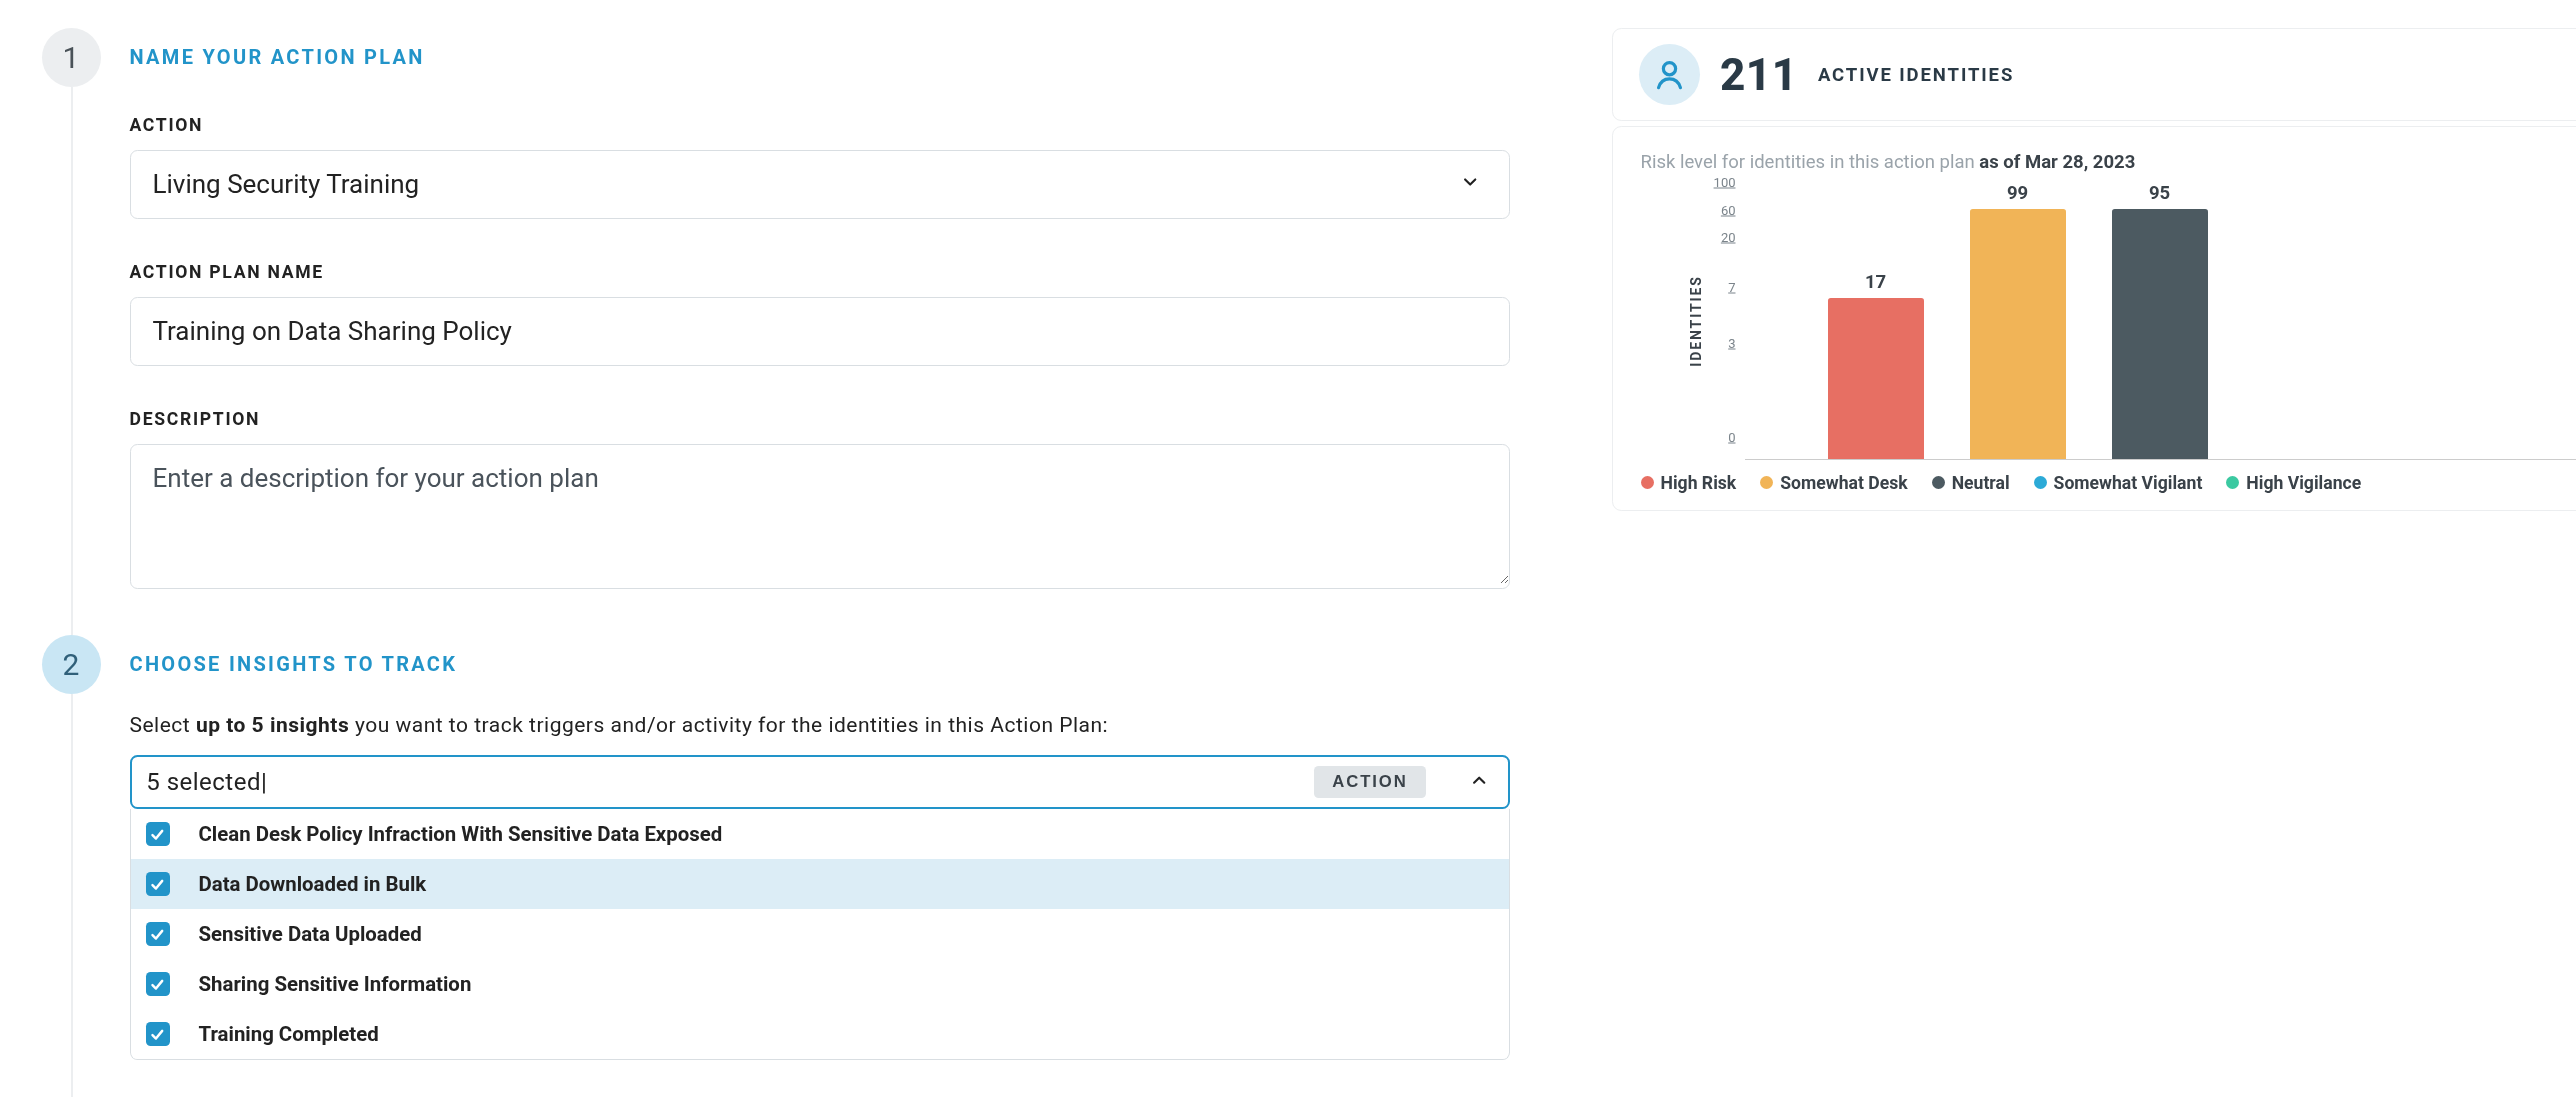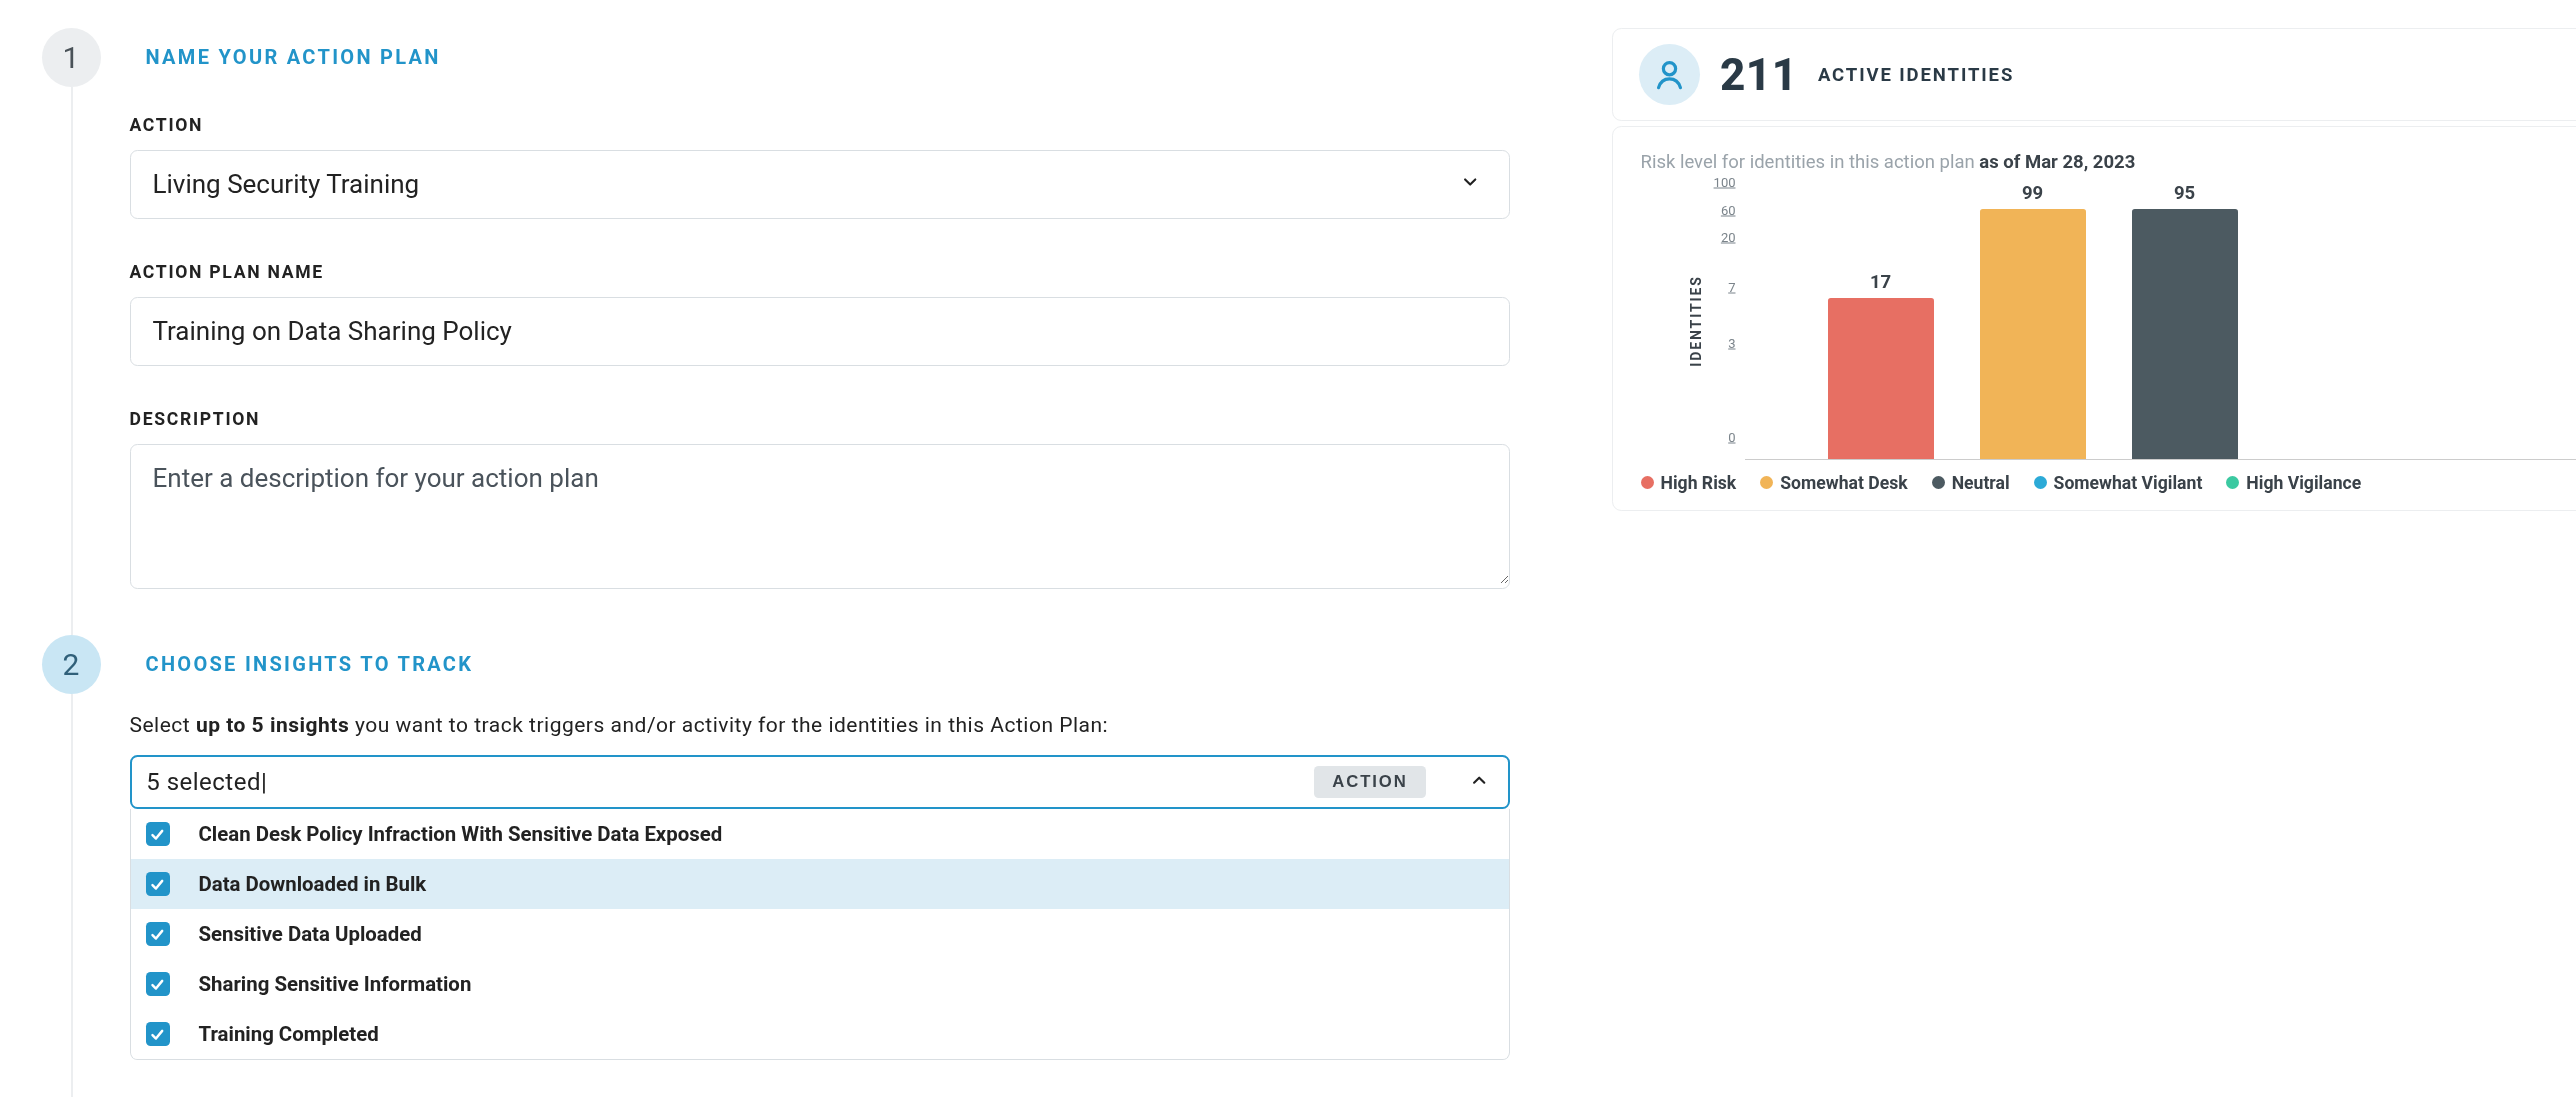--- a/index.html
+++ b/index.html
@@ -60,21 +60,20 @@
   }
 
   .step-title {
     color: #2294c9;
     font-size: 20px;
     font-weight: 700;
     letter-spacing: 2.3px;
     text-transform: uppercase;
     margin-bottom: 46px;
     padding-top: 16.7px;
-    margin-left: 16px;
   }
 
   .field-label {
     color: #222;
     font-size: 17.6px;
     font-weight: 700;
     letter-spacing: 1.7px;
     text-transform: uppercase;
     margin-bottom: 15px;
   }
@@ -265,21 +264,21 @@
     text-decoration: underline;
   }
   .bars {
     display: flex;
     height: 100%;
     align-items: flex-end;
     gap: 46px;
     padding-left: 83px;
   }
   .bar-slot {
-    width: 106px;
+    width: 96px;
     height: 100%;
     display: flex;
     flex-direction: column;
     justify-content: flex-end;
     align-items: center;
     position: relative;
   }
   .bar-value {
     font-size: 18.5px;
     font-weight: 700;

